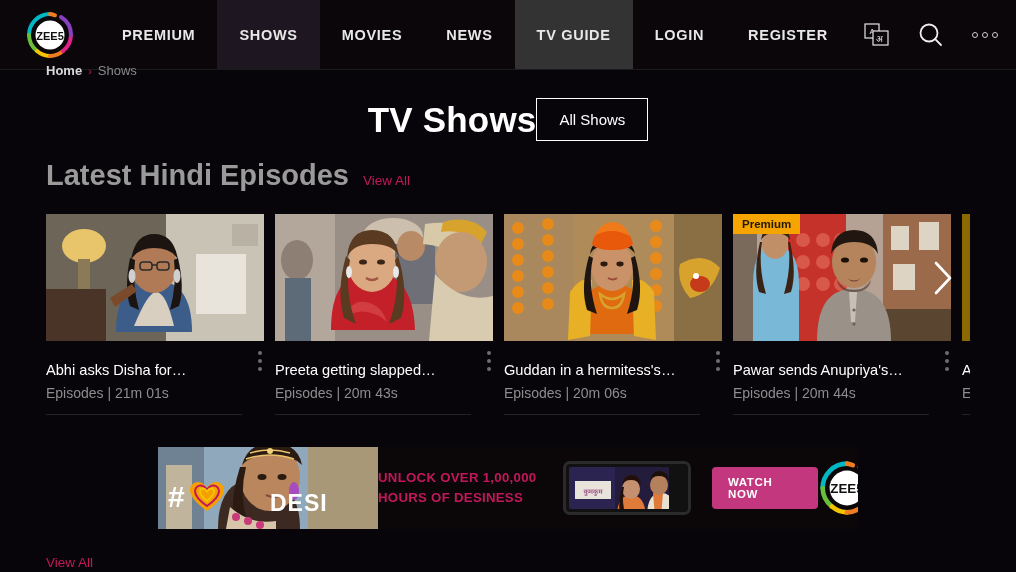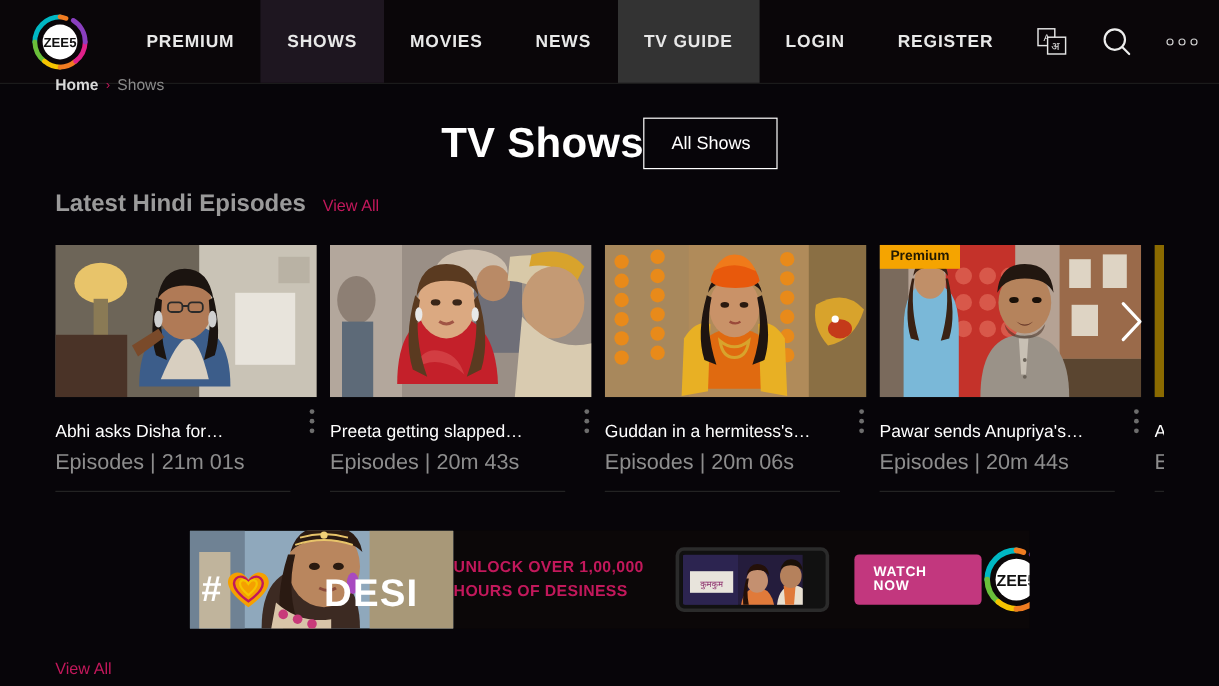--- a/index.html
+++ b/index.html
@@ -84,21 +84,21 @@
     font-size: 15px;
     padding: 12px 22px;
     cursor: pointer;
     font-family: "Liberation Sans", sans-serif;
   }
 
   .section-head {
     display: flex; align-items: baseline; gap: 14px;
     margin-top: 18px;
   }
-  .section-title { font-size: 20px; color: #9a9a9a; font-weight: bold; }
+  .section-title { font-size: 29px; color: #9a9a9a; font-weight: bold; }
   .view-all { font-size: 13.5px; color: #c2185b; cursor: pointer; }
 
   
   .cards-row {
     position: relative;
     display: flex;
     gap: 11px;
     margin-top: 22px;
     overflow: hidden;
   }
@@ -119,21 +119,21 @@
     padding: 4px 9px; z-index: 3;
   }
 
   .card-meta { padding-top: 9px; position: relative; padding-right: 22px; }
   .card-title {
     color: #ffffff; font-size: 14.6px;
     white-space: nowrap; overflow: hidden; text-overflow: ellipsis;
     cursor: pointer;
     margin-top: 12px;
   }
-  .card-sub { color: #8d8d8d; font-size: 18px; margin-top: 7px; }
+  .card-sub { color: #8d8d8d; font-size: 14px; margin-top: 7px; }
   .card-divider {
     margin-top: 13px; height: 1px; background: #232323;
   }
   .kebab {
     position: absolute; right: 2px; top: 10px;
     display: flex; flex-direction: column; gap: 4px; cursor: pointer;
   }
   .kebab i { width: 4px; height: 4px; border-radius: 50%; background: #6d6d6d; display:block;}
 
   .carousel-next {
@@ -158,21 +158,21 @@
     width: 220px; height: 82px; position: relative; overflow: hidden;
     flex: 0 0 220px;
   }
   .banner-hash {
     position: absolute; left: 10px; bottom: 16px;
     display: flex; align-items: center; gap: 4px; z-index: 3;
   }
   .hash-sym { color: #fff; font-size: 30px; font-weight: bold; line-height: 1;}
   .desi-word {
     position: absolute; left: 112px; bottom: 14px;
-    color: #ffffff; font-size: 32px; font-weight: bold; letter-spacing: 1px;
+    color: #ffffff; font-size: 23px; font-weight: bold; letter-spacing: 1px;
     z-index: 2; line-height: 1;
   }
   .banner-copy {
     flex: 0 0 185px;
     color: #c2185b;
     font-size: 13.2px; font-weight: bold; line-height: 1.55;
     letter-spacing: 0.3px;
   }
   .banner-phone { flex: 0 0 118px; display:flex; justify-content:center; }
   .phone {

